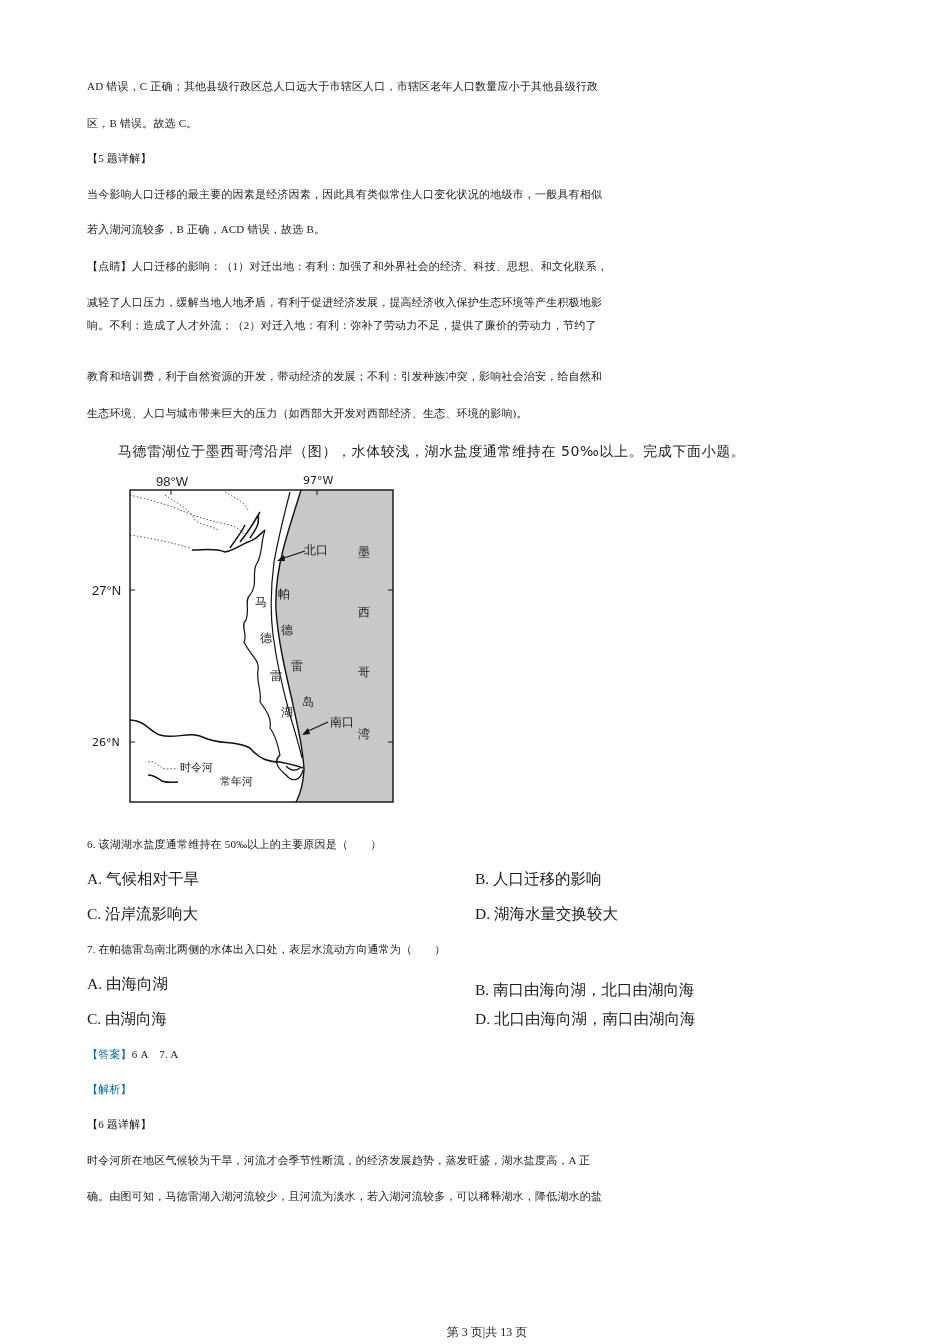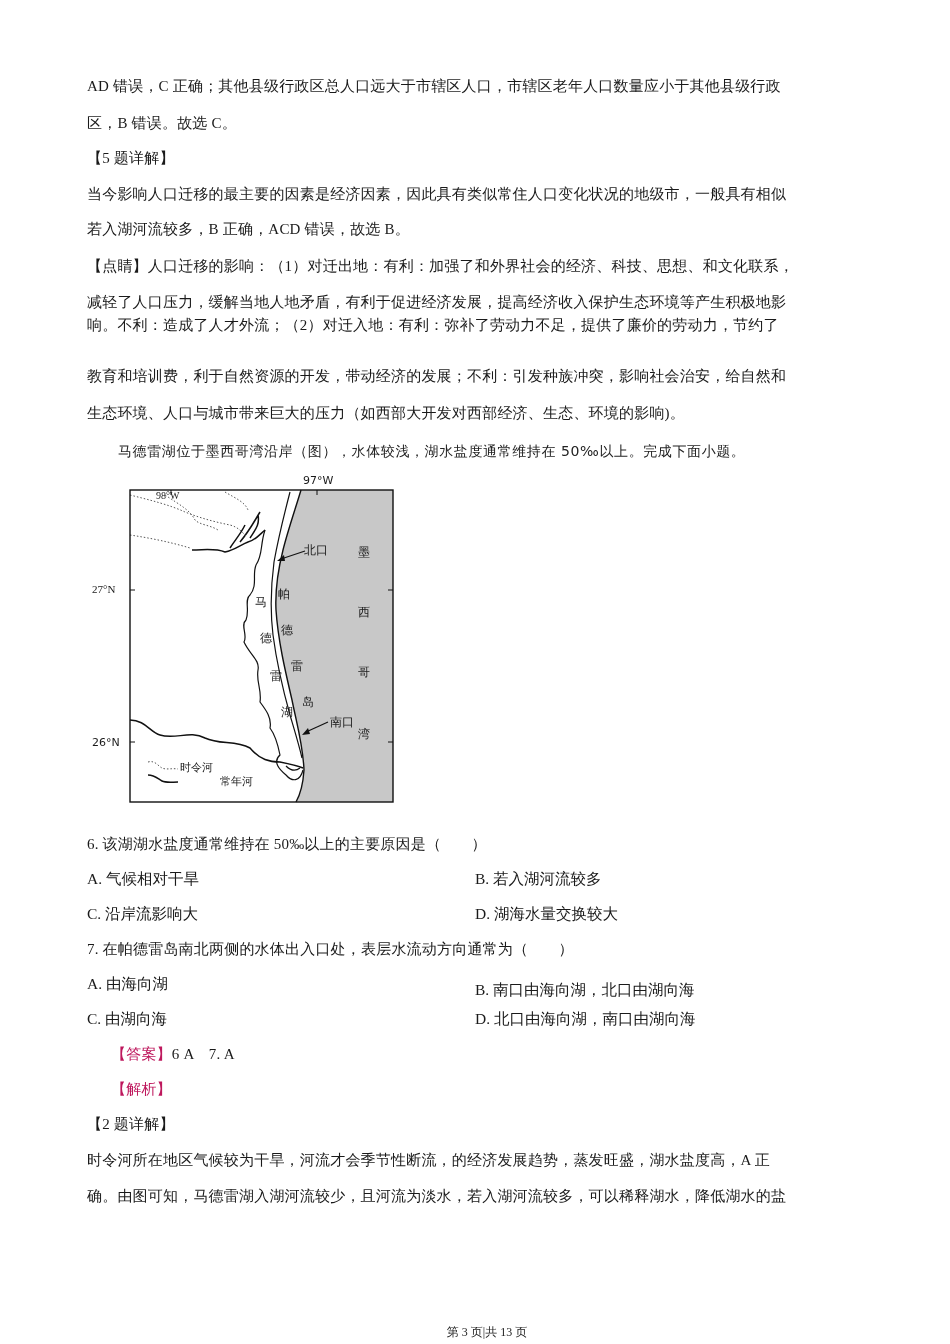--- a/index.html
+++ b/index.html
@@ -1,22 +1,22 @@
 <!DOCTYPE html>
 <html><head>
 <meta charset="utf-8">
 <style>
   html, body { margin: 0; padding: 0; background: #ffffff; }
   body { width: 950px; height: 1344px; position: relative; overflow: hidden;
          font-family: "Liberation Serif", "DejaVu Serif", serif; color: #1a1a1a; }
-  .line { position: absolute; left: 87px; font-size: 15px; line-height: 20px; white-space: nowrap; letter-spacing: 0.2px; }
+  .line { position: absolute; left: 87px; font-size: 11px; line-height: 20px; white-space: nowrap; letter-spacing: 0.2px; }
   .intro { position: absolute; left: 118px; top: 441px; font-size: 14px; line-height: 20px; white-space: nowrap;
            font-family: "DejaVu Sans", sans-serif; letter-spacing: 0.6px; color: #222; }
   .opt { position: absolute; font-size: 15.5px; line-height: 20px; white-space: nowrap; }
-  .blue { color: #be185d; margin-left: 24px; }
+  .blue { color: #0369a1; }
   .footer { position: absolute; top: 1324px; left: 12px; width: 950px; text-align: center; font-size: 12px; color: #222; }
   .map { position: absolute; left: 100px; top: 470px; width: 300px; height: 335px; }
   .map svg { width: 300px; height: 335px; display: block; }
 </style>
 </head>
 <body>
 
 <div class="line" style="top:76px">AD 错误，C 正确；其他县级行政区总人口远大于市辖区人口，市辖区老年人口数量应小于其他县级行政</div>
 <div class="line" style="top:113px">区，B 错误。故选 C。</div>
 <div class="line" style="top:148px">【5 题详解】</div>
@@ -61,23 +61,23 @@
 
     <line x1="205" y1="81" x2="181" y2="89" stroke="#111" stroke-width="1.2"></line>
     <polygon points="177,91 184,85 185,91" fill="#111"></polygon>
     <line x1="228" y1="252" x2="206" y2="262" stroke="#111" stroke-width="1.2"></line>
     <polygon points="202,265 208,258 210,264" fill="#111"></polygon>
 
     <path d="M48,292 C55,290 58,296 62,298 C66,300 72,298 78,299" fill="none" stroke="#555" stroke-width="1" stroke-dasharray="1.5,2"></path>
     <path d="M48,305 C55,305 58,309 62,311 C66,313 72,312 78,312" fill="none" stroke="#111" stroke-width="1.5"></path>
   </svg>
 
-  <span style="position:absolute;left:56px;top:4px;font-family:Liberation Serif, serif;font-size:10px;margin-top:16px;">98°W</span>
+  <span style="position:absolute;left:56px;top:4px;font-family:Liberation Sans, sans-serif;font-size:13px;">98°W</span>
   <span style="position:absolute;left:203px;top:4px;font-family:'DejaVu Sans',sans-serif;font-size:11px;">97°W</span>
-  <span style="position:absolute;left:-8px;top:113px;font-family:Liberation Serif, serif;font-size:11px;">27°N</span>
+  <span style="position:absolute;left:-8px;top:113px;font-family:Liberation Sans, sans-serif;font-size:13px;">27°N</span>
   <span style="position:absolute;left:-8px;top:266px;font-family:'DejaVu Sans',sans-serif;font-size:11px;">26°N</span>
 
   <span style="position:absolute;left:204px;top:72px;font-family:'DejaVu Sans',sans-serif;font-size:12px;">北口</span>
   <span style="position:absolute;left:230px;top:244px;font-family:'DejaVu Sans',sans-serif;font-size:12px;">南口</span>
 
   <span style="position:absolute;left:155px;top:124px;font-family:'DejaVu Sans',sans-serif;font-size:12px;">马</span>
   <span style="position:absolute;left:160px;top:160px;font-family:'DejaVu Sans',sans-serif;font-size:12px;">德</span>
   <span style="position:absolute;left:170px;top:198px;font-family:'DejaVu Sans',sans-serif;font-size:12px;">雷</span>
   <span style="position:absolute;left:181px;top:234px;font-family:'DejaVu Sans',sans-serif;font-size:12px;">湖</span>
 
@@ -90,31 +90,31 @@
   <span style="position:absolute;left:258px;top:134px;font-family:'DejaVu Sans',sans-serif;font-size:12px;">西</span>
   <span style="position:absolute;left:258px;top:194px;font-family:'DejaVu Sans',sans-serif;font-size:12px;">哥</span>
   <span style="position:absolute;left:258px;top:256px;font-family:'DejaVu Sans',sans-serif;font-size:12px;">湾</span>
 
   <span style="position:absolute;left:80px;top:290px;font-family:Liberation Serif, serif;font-size:11px;">时令河</span>
   <span style="position:absolute;left:80px;top:304px;font-family:'DejaVu Sans',sans-serif;font-size:11px;margin-left:40px;">常年河</span>
 </div>
 
 <div class="line" style="top:834px">6. 该湖湖水盐度通常维持在 50‰以上的主要原因是（　　）</div>
 <div class="opt" style="left:87px;top:869px">A. 气候相对干旱</div>
-<div class="opt" style="left:475px;top:869px">B. 若入湖河流较多</div>
+<div class="opt" style="left:475px;top:869px">B. 人口迁移的影响</div>
 <div class="opt" style="left:87px;top:904px">C. 沿岸流影响大</div>
 <div class="opt" style="left:475px;top:904px">D. 湖海水量交换较大</div>
 
 <div class="line" style="top:939px">7. 在帕德雷岛南北两侧的水体出入口处，表层水流动方向通常为（　　）</div>
 <div class="opt" style="left:87px;top:974px">A. 由海向湖</div>
 <div class="opt" style="left:475px;top:980px">B. 南口由海向湖，北口由湖向海</div>
 <div class="opt" style="left:87px;top:1009px">C. 由湖向海</div>
 <div class="opt" style="left:475px;top:1009px">D. 北口由海向湖，南口由湖向海</div>
 
 <div class="line" style="top:1044px">
   <span class="blue">【答案】</span><span>6 A　7. A</span>
 </div>
 <div class="line blue" style="top:1079px">【解析】</div>
-<div class="line" style="top:1114px">【2 题详解】</div>
+<div class="line" style="top:1114px">【6 题详解】</div>
 <div class="line" style="top:1150px">时令河所在地区气候较为干旱，河流才会季节性断流，的经济发展趋势，蒸发旺盛，湖水盐度高，A 正</div>
 <div class="line" style="top:1186px">确。由图可知，马德雷湖入湖河流较少，且河流为淡水，若入湖河流较多，可以稀释湖水，降低湖水的盐</div>
 
 <div class="footer">第 3 页|共 13 页</div>
 
 </body></html>

